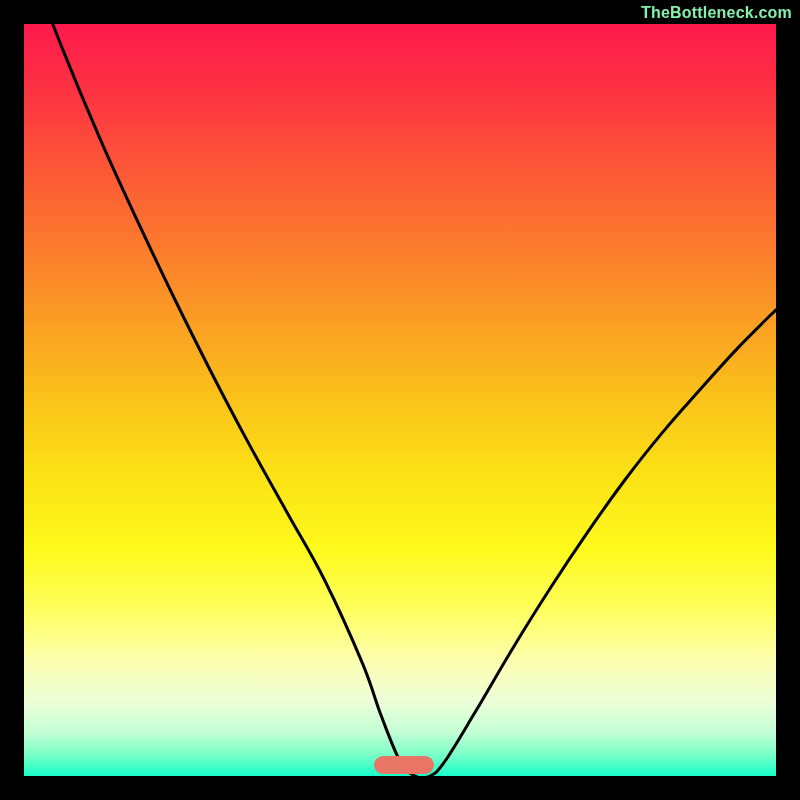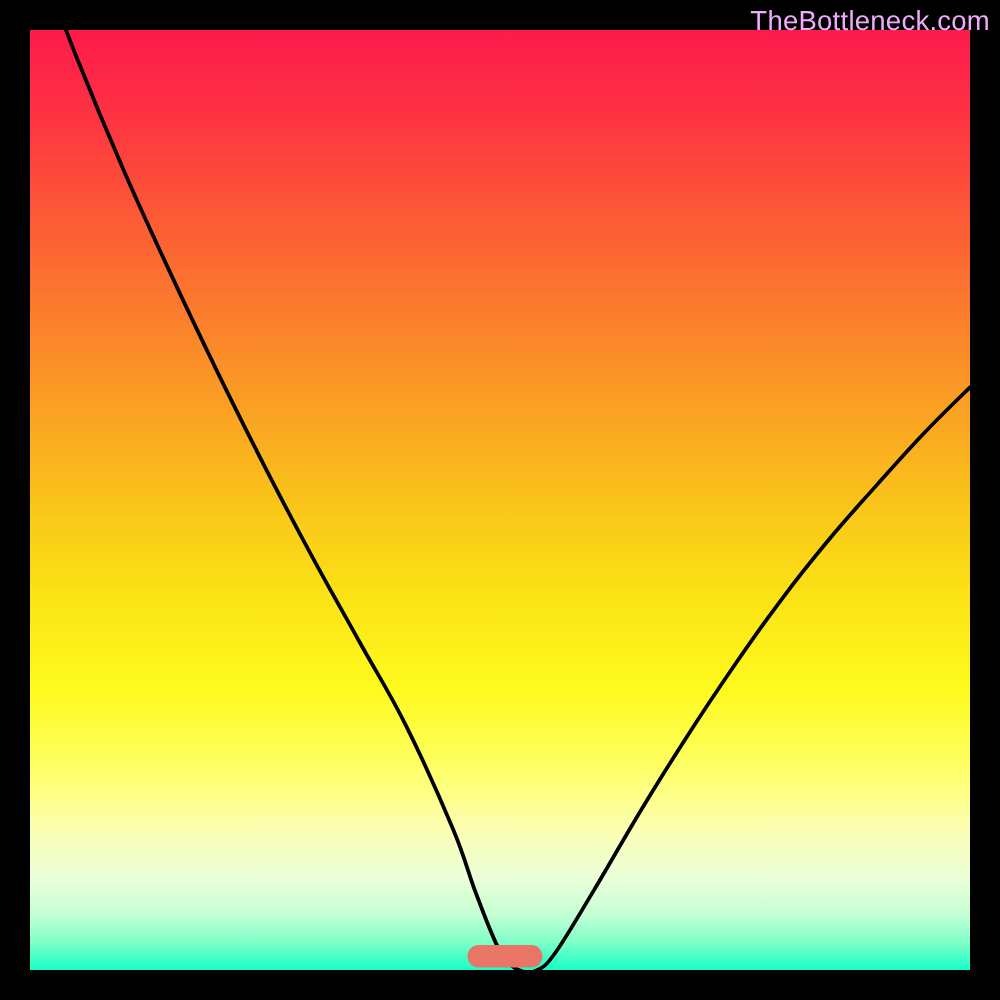--- a/index.html
+++ b/index.html
@@ -37,23 +37,23 @@
       #edffd8 90%,
       #c6ffd5 94%,
       #80ffc8 97%,
       #16ffc8 100%
     );
   }
   .watermark {
     position: absolute;
     top: 4px;
     right: 8px;
-    color: #f0abfc;
-    font-size: 22px;
-    font-weight: 400;
+    color: #86efac;
+    font-size: 16px;
+    font-weight: 700;
     letter-spacing: 0.2px;
     user-select: none;
   }
   .curve-svg {
     position: absolute;
     left: 0;
     top: 0;
     width: 752px;
     height: 752px;
   }

